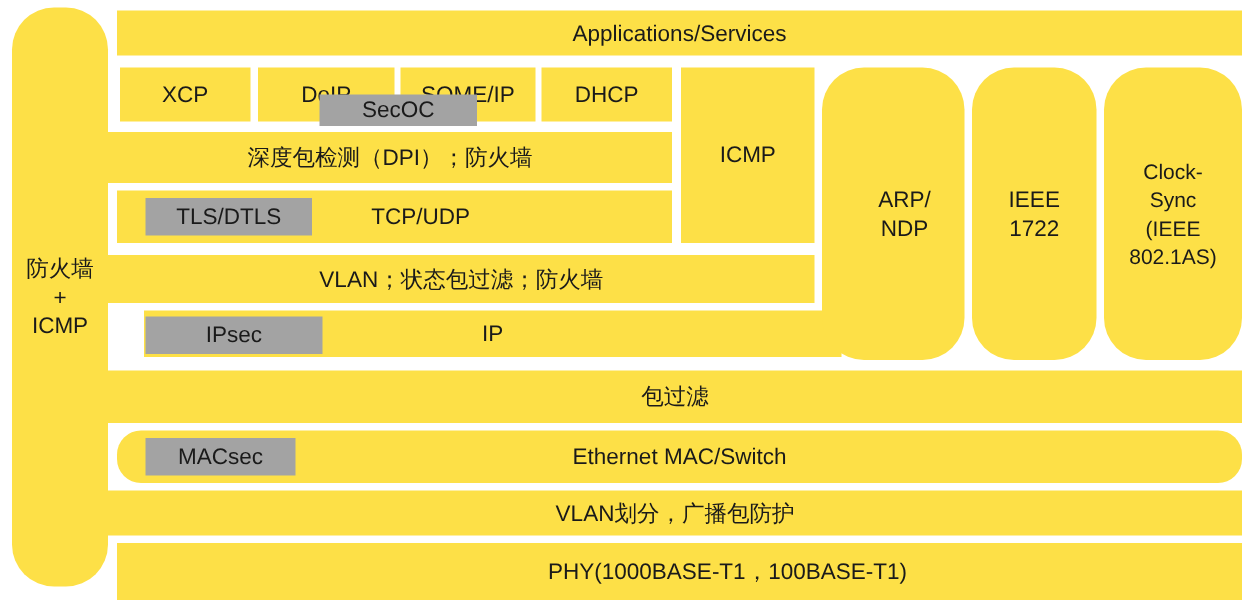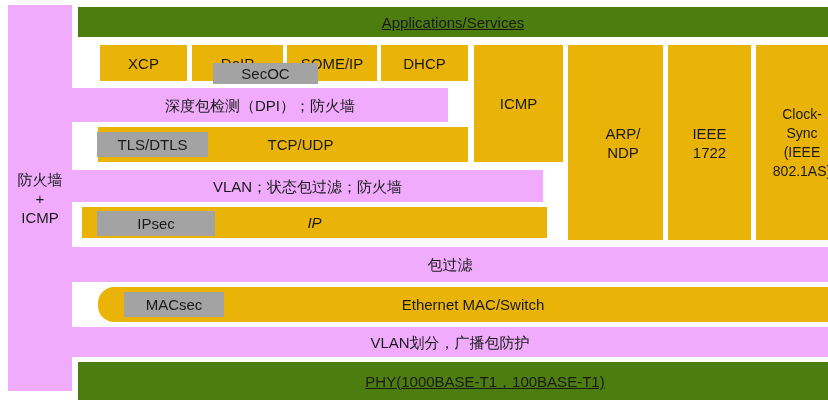--- a/index.html
+++ b/index.html
@@ -4,25 +4,25 @@
 <style>
   html,body{margin:0;padding:0;background:#ffffff;}
   .stage{
     position:relative;width:828px;height:403px;background:#ffffff;overflow:hidden;
     font-family:"Liberation Sans","DejaVu Sans",sans-serif;color:#1a1a1a;
   }
   .cell{
     position:absolute;display:flex;align-items:center;justify-content:center;
     text-align:center;font-size:15px;line-height:19px;box-sizing:border-box;
   }
-  .orange{background:#f0abfc;}
+  .orange{background:#fde047;}
   .lorange{background:#a3a3a3;}
-  .blue{background:#eab308;margin-left:20px;}
-  .gray{background:#4d7c0f;text-decoration:underline;}
-  .preline{white-space:pre-line;}
+  .blue{background:#fde047;}
+  .gray{background:#fde047;}
+  .preline{white-space:pre-line;border-radius:28px;}
   .z2{z-index:2;}
   .z3{z-index:3;}
 
   
   .sidebar{left:8px;top:5px;width:64px;height:386px;}
 
   
   .top-bar{left:78px;top:7px;width:750px;height:30px;}
 
   
@@ -30,33 +30,33 @@
   .doip{left:172px;top:45px;width:91px;height:36px;}
   .someip{left:267px;top:45px;width:90px;height:36px;}
   .dhcp{left:361px;top:45px;width:87px;height:36px;}
   .secoc{left:213px;top:63px;width:105px;height:21px;}
 
   
   .dpi-row{left:72px;top:88px;width:376px;height:34px;}
   .transport-row{left:78px;top:127px;width:370px;height:35px;padding-left:35px;}
   .tls{left:97px;top:132px;width:111px;height:25px;}
   .vlan-row{left:72px;top:170px;width:471px;height:32px;}
-  .ip-row{left:62px;top:207px;width:465px;height:31px;font-style:italic;}
+  .ip-row{left:96px;top:207px;width:465px;height:31px;}
   .ipsec{left:97px;top:211px;width:118px;height:25px;}
 
   
   .icmp{left:454px;top:45px;width:89px;height:117px;}
   .arp{left:548px;top:45px;width:95px;height:195px;padding-left:15px;}
   .ieee{left:648px;top:45px;width:83px;height:195px;}
   .clock{left:736px;top:45px;width:92px;height:195px;font-size:14px;}
 
   
   .pf-row{left:72px;top:247px;width:756px;height:35px;}
   .mac-row{left:78px;top:287px;width:750px;height:35px;border-radius:16px;}
-  .macsec{left:97px;top:292px;width:100px;height:25px;margin-left:27px;}
+  .macsec{left:97px;top:292px;width:100px;height:25px;}
   .vlanp-row{left:72px;top:327px;width:756px;height:30px;}
   .phy-row{left:78px;top:362px;width:814px;height:38px;}
 </style>
 </head>
 <body>
 
 <div class="stage">
 
   <div class="cell orange sidebar preline">防火墙
 +

